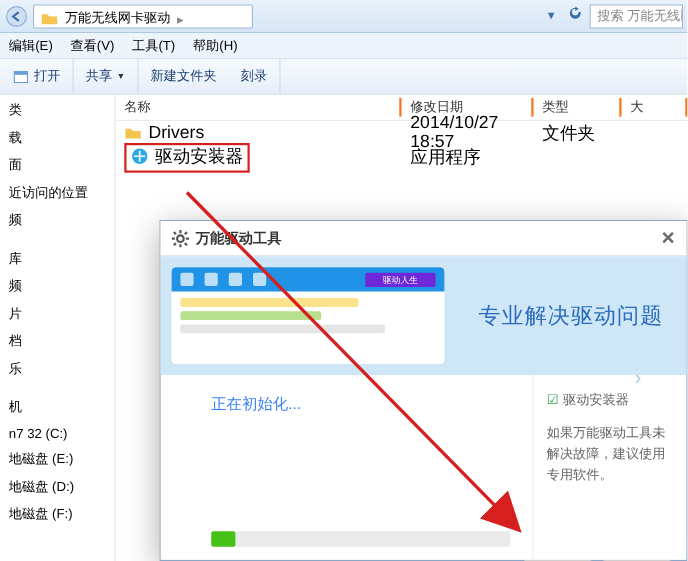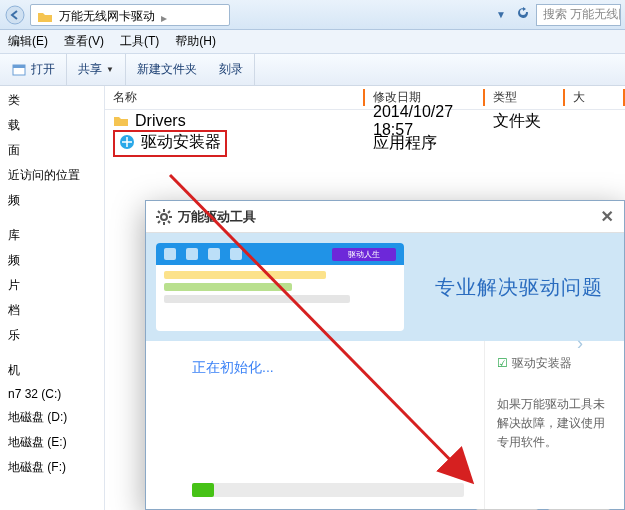--- a/index.html
+++ b/index.html
@@ -135,22 +135,22 @@
     <div class="row">频</div>
     <div class="row" style="height:10px"></div>
     <div class="row">库</div>
     <div class="row">频</div>
     <div class="row">片</div>
     <div class="row">档</div>
     <div class="row">乐</div>
     <div class="row" style="height:10px"></div>
     <div class="row">机</div>
     <div class="row">n7 32 (C:)</div>
+    <div class="row">地磁盘 (E:)</div>
     <div class="row">地磁盘 (D:)</div>
-    <div class="row">地磁盘 (E:)</div>
     <div class="row">地磁盘 (F:)</div>
   </div>
 
   <div class="filepane">
     <div class="colhead">
       <div class="c name">名称</div>
       <div class="c date">修改日期</div>
       <div class="c type">类型</div>
       <div class="c size">大</div>
     </div>
@@ -225,21 +225,21 @@
   </div>
   <div class="dlg-body">
     <div class="dlg-main">
       <div>正在初始化...</div>
       <div class="progress">
         <div class="fill"></div>
       </div>
     </div>
     <div class="dlg-side">
       <div><span class="chk">☑</span><span>驱动安装器</span></div>
-      <div style="margin-top:23px;line-height:1.6">如果万能驱动工具未解决故障，建议使用专用软件。</div>
+      <div style="margin-top:12px;line-height:1.6">如果万能驱动工具未解决故障，建议使用专用软件。</div>
     </div>
   </div>
   <div class="dlg-footer">
     <div class="dbtn">下一步</div>
     <div class="dbtn">退出</div>
   </div>
 </div>
 
 <svg class="arrow" width="625" height="510">
   <defs>

